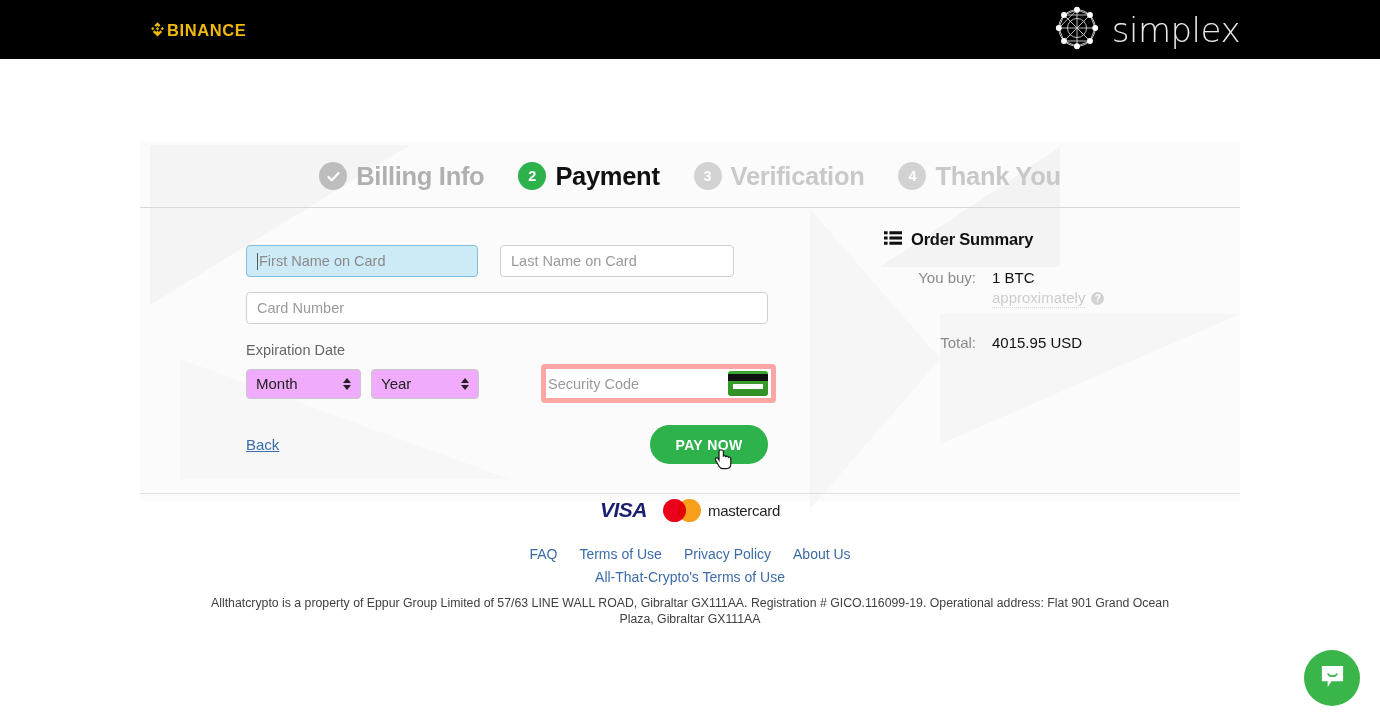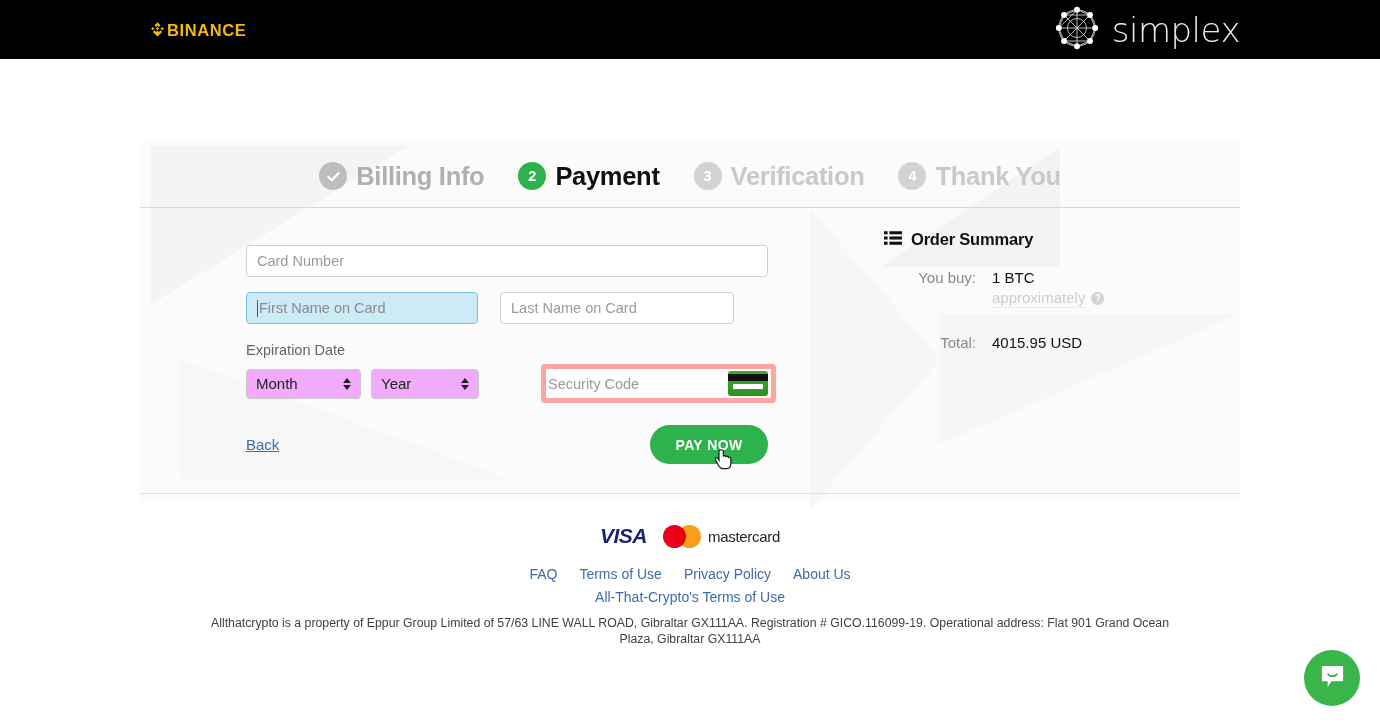--- a/index.html
+++ b/index.html
@@ -231,21 +231,21 @@
   }
   .sum-total { margin-top: 26px; }
   .sum-total .sum-key { color: #8a8a8a; }
 
   
   .foot-divider {
     position: absolute; left: 140px; top: 434px;
     width: 1100px; height: 1px; background: #e0e0e0;
   }
   .footer {
-    position: absolute; left: 140px; top: 449px; width: 1100px;
+    position: absolute; left: 140px; top: 423px; width: 1100px;
     text-align: center;
   }
   .cards {
     display: flex; align-items: center; justify-content: center;
     gap: 16px; margin-top: 15px; height: 26px;
   }
   .visa {
     font-family: "Liberation Sans", sans-serif;
     font-size: 21px; font-weight: bold; font-style: italic;
     color: #1a1f71; letter-spacing: -0.5px;
@@ -253,21 +253,21 @@
   .mc { display: flex; align-items: center; gap: 7px; }
   .mc-circles { position: relative; width: 38px; height: 23px; }
   .mc-circles span {
     position: absolute; top: 0; width: 23px; height: 23px; border-radius: 50%;
   }
   .mc-c1 { left: 0; background: #eb001b; }
   .mc-c2 { left: 15px; background: #f79e1b; mix-blend-mode: multiply; }
   .mc-text { font-size: 15px; color: #231f20; letter-spacing: -0.3px; }
 
   .links {
-    margin-top: 17px; display: flex; justify-content: center; gap: 22px;
+    margin-top: 23px; display: flex; justify-content: center; gap: 22px;
   }
   .links a, .sublink {
     font-size: 14px; color: #3c6ca8; text-decoration: none; cursor: pointer;
   }
   .sublink-row { margin-top: 6px; }
   .legal {
     margin-top: 9px; font-size: 12.3px; color: #3f3f3f;
     line-height: 16px; padding: 0 60px;
   }
 
@@ -369,32 +369,32 @@
     </div>
   </div>
 
   <div class="divider"></div>
 
   <div class="content">
 
     <div class="pay-col">
 
       <div class="row">
-        <div class="field f-card">
-          <span>Card Number</span>
-        </div>
-      </div>
-
-      <div class="row">
         <div class="field focused f-first">
           <span class="caret"></span>
             <span>First Name on Card</span>
         </div>
         <div class="field f-last">
           <span>Last Name on Card</span>
+        </div>
+      </div>
+
+      <div class="row">
+        <div class="field f-card">
+          <span>Card Number</span>
         </div>
       </div>
 
       <div class="exp-label">Expiration Date</div>
 
       <div class="exp-row">
         <div class="sel sel-month">
           <span>Month</span>
           <span class="spin">
               <i class="up"></i>

